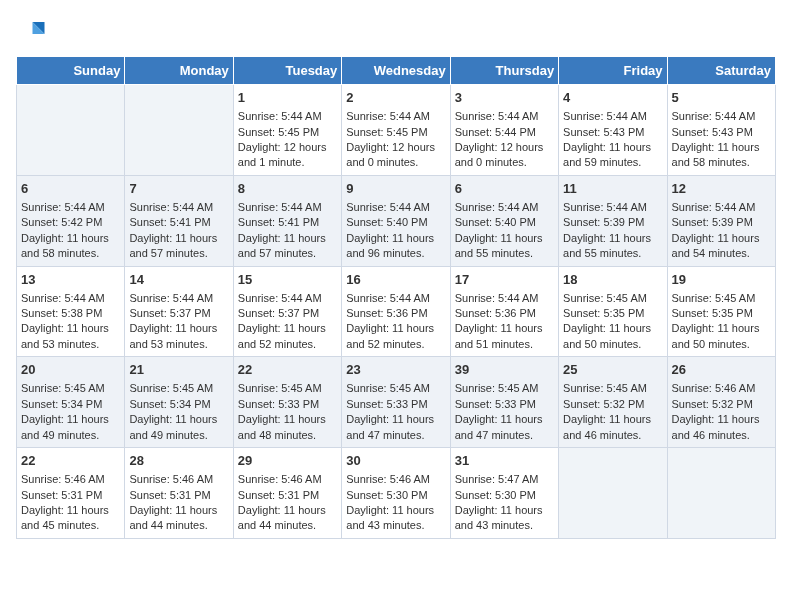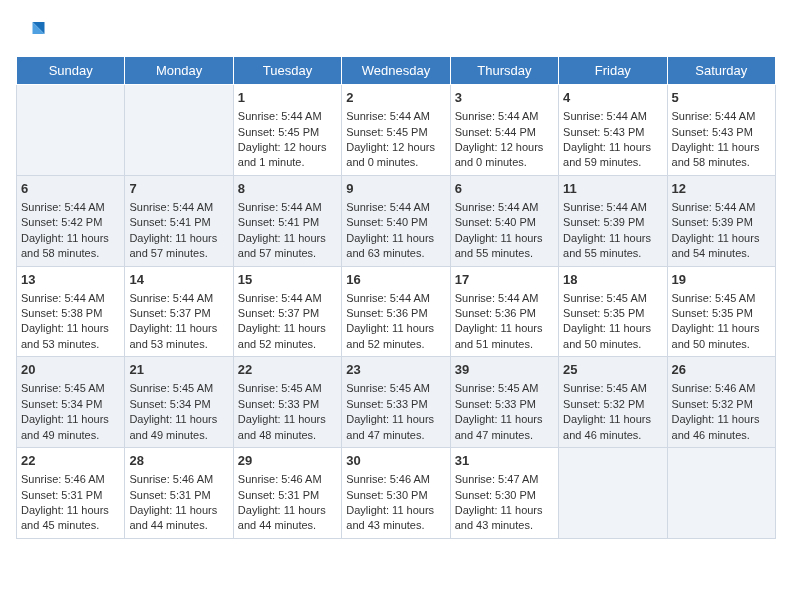--- a/index.html
+++ b/index.html
@@ -46,23 +46,23 @@
     }
     .calendar {
       width: 100%;
       border-collapse: collapse;
       font-size: 11px;
     }
     .calendar th {
       background: #3a7abf;
       color: #fff;
       padding: 6px 4px;
-      text-align: center;
+      text-align: right;
       font-size: 13px;
-      font-weight: normal;
+      font-weight: bold;
       border: 1px solid #fff;
     }
     .calendar td {
       border: 1px solid #d0d8e4;
       vertical-align: top;
       padding: 4px;
       width: 108px;
       min-height: 80px;
       background: #fff;
       color: #333;
@@ -164,21 +164,21 @@
         <td>
           <span class="day-num">8</span>
           <div>Sunrise: 5:44 AM</div>
           <div>Sunset: 5:41 PM</div>
           <div>Daylight: 11 hours and 57 minutes.</div>
         </td>
         <td>
           <span class="day-num">9</span>
           <div>Sunrise: 5:44 AM</div>
           <div>Sunset: 5:40 PM</div>
-          <div>Daylight: 11 hours and 63 minutes.</div>
+          <div>Daylight: 11 hours and 96 minutes.</div>
         </td>
         <td>
           <span class="day-num">6</span>
           <div>Sunrise: 5:44 AM</div>
           <div>Sunset: 5:40 PM</div>
           <div>Daylight: 11 hours and 55 minutes.</div>
         </td>
         <td>
           <span class="day-num">11</span>
           <div>Sunrise: 5:44 AM</div>

